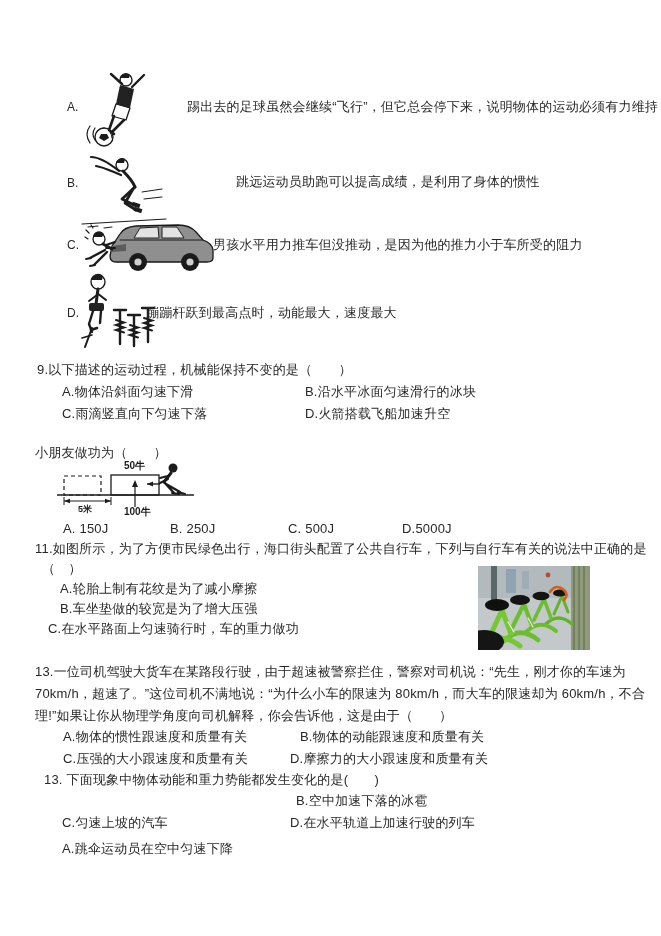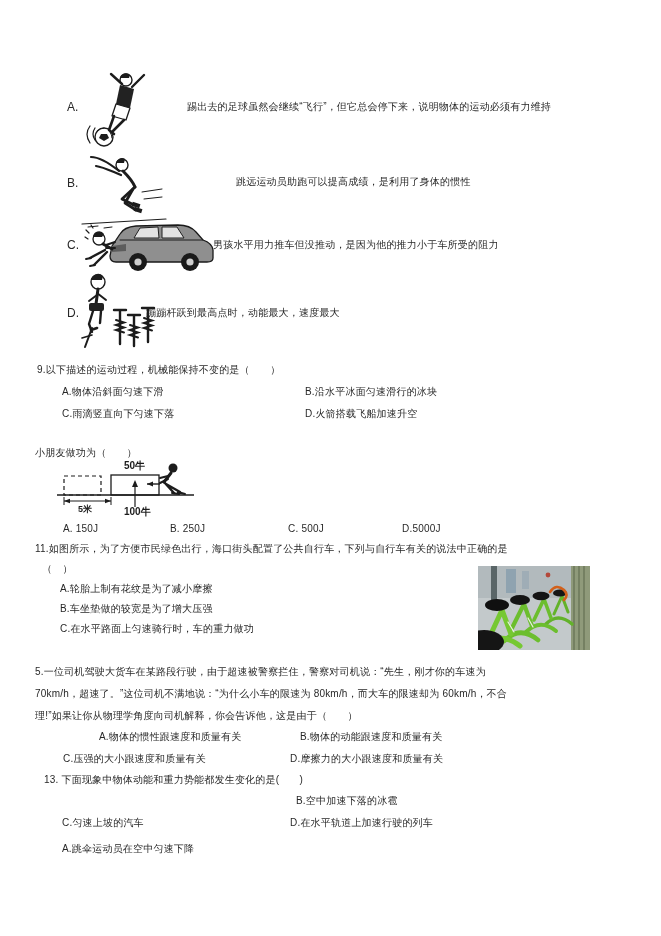--- a/index.html
+++ b/index.html
@@ -1,21 +1,21 @@
 <!DOCTYPE html>
 <html><head>
 <meta charset="utf-8">
 <style>
   html,body{margin:0;padding:0;background:#fff;}
   .page{
     position:relative;width:661px;height:936px;background:#ffffff;
     font-family:"Liberation Sans","DejaVu Sans",sans-serif;
     color:#282828;overflow:hidden;
   }
-  .t{position:absolute;font-size:10px;line-height:16px;white-space:nowrap;letter-spacing:.2px;}
+  .t{position:absolute;font-size:13px;line-height:16px;white-space:nowrap;letter-spacing:.2px;}
   .lbl{position:absolute;font-size:12px;}
   .fig{position:absolute;}
   svg{display:block;}
   .sk{stroke:#1c1c1c;fill:none;stroke-linecap:round;stroke-linejoin:round;}
 </style>
 </head>
 <body>
 
 <div class="page">
 
@@ -140,21 +140,21 @@
 
   <div class="t" style="left:63px;top:521px;">A. 150J</div>
   <div class="t" style="left:170px;top:521px;">B. 250J</div>
   <div class="t" style="left:288px;top:521px;">C. 500J</div>
   <div class="t" style="left:402px;top:521px;">D.5000J</div>
 
   <div class="t" style="left:35px;top:541px;">11.如图所示，为了方便市民绿色出行，海口街头配置了公共自行车，下列与自行车有关的说法中正确的是</div>
   <div class="t" style="left:42px;top:561px;">（　）</div>
   <div class="t" style="left:60px;top:581px;">A.轮胎上制有花纹是为了减小摩擦</div>
   <div class="t" style="left:60px;top:601px;">B.车坐垫做的较宽是为了增大压强</div>
-  <div class="t" style="left:60px;top:621px;">C.在水平路面上匀速骑行时，车的重力做功</div>
+  <div class="t" style="left:48px;top:621px;">C.在水平路面上匀速骑行时，车的重力做功</div>
 
   <div class="fig" style="left:478px;top:566px;">
     <svg width="112" height="84" viewBox="0 0 112 84">
       <rect width="112" height="84" fill="#c3c9cb"></rect>
       <rect width="112" height="32" fill="#b2babd"></rect>
       <rect x="13" y="0" width="6" height="36" fill="#5a6668"></rect>
       <rect x="28" y="3" width="10" height="24" fill="#8fa3b0"></rect>
       <rect x="44" y="5" width="7" height="18" fill="#9fadb6"></rect>
       <circle cx="70" cy="9" r="2.4" fill="#b4483a"></circle>
       <rect x="93" y="0" width="19" height="84" fill="#8f9a7a"></rect>
@@ -172,24 +172,24 @@
         <ellipse cx="42" cy="34" rx="10" ry="5" fill="#141414"></ellipse>
         <path d="M24,44 L33,68 M24,44 L12,70" stroke="#76c832" stroke-width="5"></path>
         <path d="M4,82 q18,-18 38,-2" stroke="#76c832" stroke-width="5"></path>
         <ellipse cx="19" cy="39" rx="12" ry="6" fill="#101010"></ellipse>
         <path d="M30,56 l6,10 M50,52 l5,9" stroke="#e9f3e0" stroke-width="1.2"></path>
       </g>
       <ellipse cx="6" cy="76" rx="20" ry="12" fill="#151515"></ellipse>
     </svg>
   </div>
 
-  <div class="t" style="left:35px;top:664px;">5.一位司机驾驶大货车在某路段行驶，由于超速被警察拦住，警察对司机说：“先生，刚才你的车速为</div>
+  <div class="t" style="left:35px;top:664px;">13.一位司机驾驶大货车在某路段行驶，由于超速被警察拦住，警察对司机说：“先生，刚才你的车速为</div>
   <div class="t" style="left:35px;top:686px;">70km/h，超速了。”这位司机不满地说：“为什么小车的限速为 80km/h，而大车的限速却为 60km/h，不合</div>
   <div class="t" style="left:35px;top:708px;">理!”如果让你从物理学角度向司机解释，你会告诉他，这是由于（　　）</div>
-  <div class="t" style="left:63px;top:729px;margin-left:36px;">A.物体的惯性跟速度和质量有关</div>
+  <div class="t" style="left:63px;top:729px;">A.物体的惯性跟速度和质量有关</div>
   <div class="t" style="left:300px;top:729px;">B.物体的动能跟速度和质量有关</div>
   <div class="t" style="left:63px;top:751px;">C.压强的大小跟速度和质量有关</div>
   <div class="t" style="left:290px;top:751px;">D.摩擦力的大小跟速度和质量有关</div>
 
   <div class="t" style="left:44px;top:772px;">13. 下面现象中物体动能和重力势能都发生变化的是(　　)</div>
   <div class="t" style="left:62px;top:793px;margin-top:48px;">A.跳伞运动员在空中匀速下降</div>
   <div class="t" style="left:296px;top:793px;">B.空中加速下落的冰雹</div>
   <div class="t" style="left:62px;top:815px;">C.匀速上坡的汽车</div>
   <div class="t" style="left:290px;top:815px;">D.在水平轨道上加速行驶的列车</div>
 

